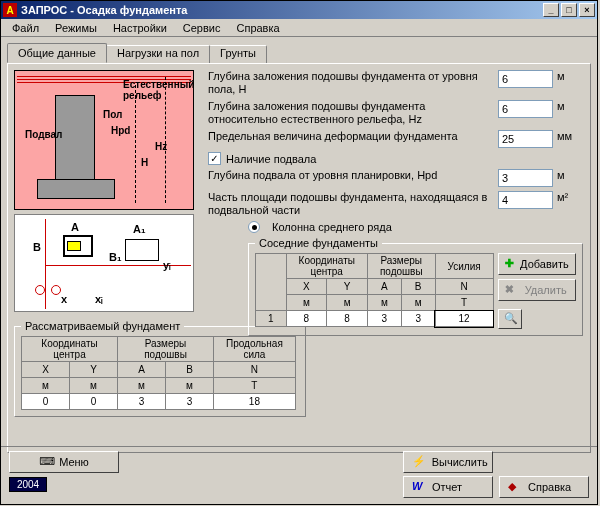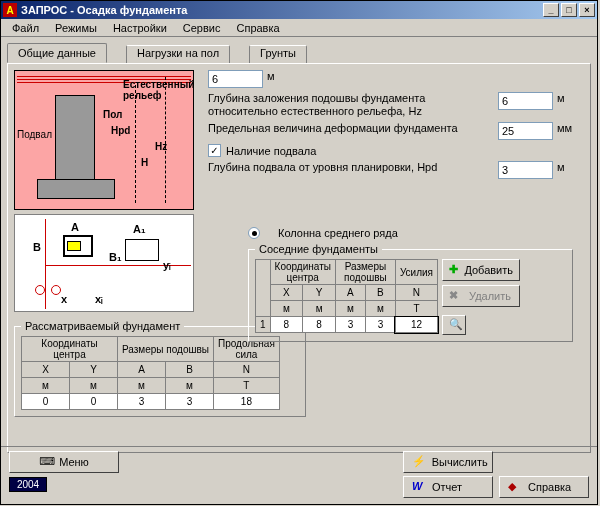--- a/index.html
+++ b/index.html
@@ -18,21 +18,21 @@
     background: linear-gradient(to right,#0a246a,#a6caf0);
     color:#fff; display:flex; align-items:center; padding:0 2px;
     font-weight:bold; font-size:11px;
   }
   .titlebar .t-icon { width:14px;height:14px;background:#b00;margin-right:4px;display:flex;align-items:center;justify-content:center;color:#ff0;font-size:10px;}
   .titlebar .spacer { flex:1; }
   .tbtn { width:16px;height:14px;background:#d4d0c8;border:1px solid #fff;border-right-color:#404040;border-bottom-color:#404040;margin-left:2px;display:flex;align-items:center;justify-content:center;font-size:9px;font-family:Arial;color:#000;}
   .menubar { height:18px; display:flex; align-items:center; padding:0 4px; gap:2px; border-bottom:1px solid #808080; }
   .menubar span { padding:13px 7px; cursor:default; }
   .client { padding:6px; position:relative; height:467px;}
-  .tabs { display:flex;gap:20px; }
+  .tabs { display:flex; }
   .tab {
     padding:3px 10px 3px 10px; border:1px solid #808080;
     border-bottom:none; background:#d4d0c8; position:relative;
     border-top-left-radius:2px;border-top-right-radius:2px;
     margin-right:-1px; cursor:default;
   }
   .tab.active { background:#d4d0c8; border-bottom:1px solid #d4d0c8; z-index:2; }
   .tab:not(.active){ border-top-color:#fff; top:2px; padding-top:1px; padding-bottom:2px;}
   .tabpage {
     border:1px solid #808080; border-top-color:#fff; border-left-color:#fff;
@@ -49,28 +49,28 @@
   .field-row { display:flex; align-items:flex-start; margin-bottom:4px; }
   .field-label { flex:1; padding-right:6px; line-height:13px; }
   .field-input {
     width:55px; height:18px; background:#fff; border:1px solid #7f9db9;
     padding:0 3px; font:inherit; text-align:left;
   }
   .unit { width:20px; padding-left:4px; }
   .chk-row { display:flex; align-items:center; margin:2px 0 4px 0; }
   .chk { width:13px;height:13px;background:#fff;border:1px solid #7f9db9;margin-right:5px;display:flex;align-items:center;justify-content:center;font-size:10px;line-height:1;}
   .radio-row { display:flex; gap:16px; margin:4px 0 6px 0; }
-  .radio { display:flex; align-items:center; gap:18px;margin-top:44px; }
+  .radio { display:flex; align-items:center; gap:12px; }
   .rdot { width:12px;height:12px;border-radius:50%;background:#fff;border:1px solid #7f9db9;display:flex;align-items:center;justify-content:center;}
   .rdot .on{width:5px;height:5px;border-radius:50%;background:#000;}
   fieldset.fs { border:1px solid #808080; border-top-color:#fff; border-left-color:#fff; padding:4px 6px 6px 6px; margin:0; position:relative;}
   fieldset.fs legend { padding:0 4px; }
   table.grid { border-collapse:collapse; background:#fff; font-size:10px; }
   table.grid th, table.grid td {
-    border:1px solid #808080; padding:1px 4px; text-align:center;
+    border:1px solid #808080; padding:1px 12px; text-align:center;
     background:#d4d0c8; font-weight:normal; height:16px;margin-left:20px;
   }
   table.grid td.cell { background:#fff; }
   table.grid td.edit { background:#fff; outline:1px solid #000; }
   .btn {
     height:22px; background:#d4d0c8;
     border:1px solid #fff; border-right-color:#404040; border-bottom-color:#404040;
     display:flex; align-items:center; justify-content:center; gap:6px;
     padding:0 8px; cursor:default; font:inherit;
   }
@@ -119,21 +119,21 @@
 
       <div style="width:190px;float:left;">
         <div class="diagram">
 
           <div style="position:absolute;left:2px;top:4px;right:2px;height:8px;background:repeating-linear-gradient(0deg,#c00 0 1px,transparent 1px 3px);"></div>
           <div style="position:absolute;left:108px;top:8px;font-weight:bold;">Естественный
 рельеф</div>
           <div style="position:absolute;left:40px;top:24px;width:40px;height:90px;background:#999;border:1px solid #000;"></div>
           <div style="position:absolute;left:22px;top:108px;width:78px;height:20px;background:#999;border:1px solid #000;"></div>
           <div style="position:absolute;left:88px;top:38px;font-weight:bold;">Пол</div>
-          <div style="position:absolute;left:2px;top:58px;font-weight:normal;text-align:center;">Подвал</div>
+          <div style="position:absolute;left:10px;top:58px;font-weight:bold;text-align:center;">Подвал</div>
           <div style="position:absolute;left:96px;top:54px;font-weight:bold;">Hpd</div>
           <div style="position:absolute;left:140px;top:70px;font-weight:bold;">Hz</div>
           <div style="position:absolute;left:126px;top:86px;font-weight:bold;">H</div>
 
           <div style="position:absolute;left:120px;top:14px;width:1px;height:118px;border-left:1px dashed #000;"></div>
           <div style="position:absolute;left:150px;top:6px;width:1px;height:126px;border-left:1px dashed #000;"></div>
         </div>
         <div class="diagram2">
           <div style="position:absolute;left:30px;top:50px;right:2px;height:1px;background:#c00;"></div>
           <div style="position:absolute;left:30px;top:4px;width:1px;bottom:2px;background:#c00;"></div>
@@ -181,20 +181,21 @@
               <td class="cell" style="width:48px">3</td>
               <td class="cell">18</td>
             </tr>
           </tbody>
             </table>
         </fieldset>
       </div>
 
       <div class="right-col">
         <div class="field-row">
+          <div class="field-label">Глубина заложения подошвы фундамента от уровня пола, H</div>
           <input class="field-input" value="6" style="">
           <div class="unit">м</div>
         </div>
         <div class="field-row">
           <div class="field-label">Глубина заложения подошвы фундамента относительно естественного рельефа, Hz</div>
           <input class="field-input" value="6" style="">
           <div class="unit">м</div>
         </div>
         <div class="field-row">
           <div class="field-label">Предельная величина деформации фундамента</div>
@@ -204,20 +205,25 @@
         <div class="chk-row">
           <span class="chk">
               <span>✓</span>
             </span>
           <span>Наличие подвала</span>
         </div>
         <div class="field-row">
           <div class="field-label">Глубина подвала от уровня планировки, Hpd</div>
           <input class="field-input" value="3" style="">
           <div class="unit">м</div>
+        </div>
+        <div class="field-row">
+          <div class="field-label">Часть площади подошвы фундамента, находящаяся в подвальной части</div>
+          <input class="field-input" value="4" style="">
+          <div class="unit">м²</div>
         </div>
 
         <div class="radio-row" style="margin-left:40px;">
           <label class="radio">
             <span class="rdot">
                 <span class="on"></span>
               </span>
             <span>Колонна среднего ряда</span>
           </label>
         </div>

